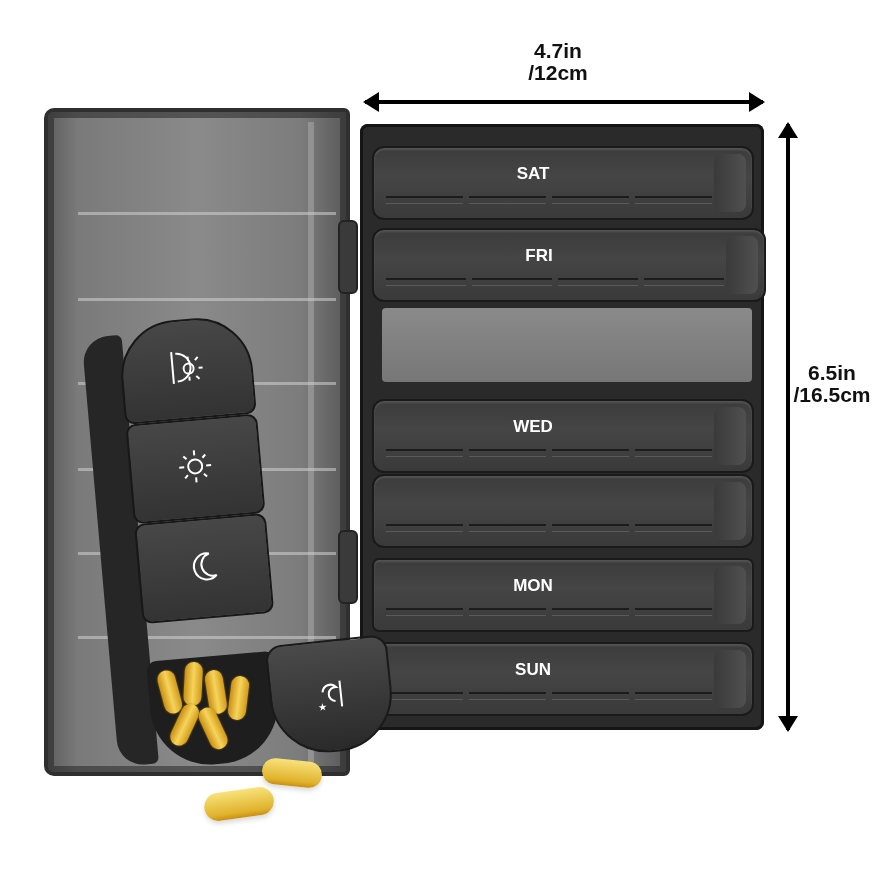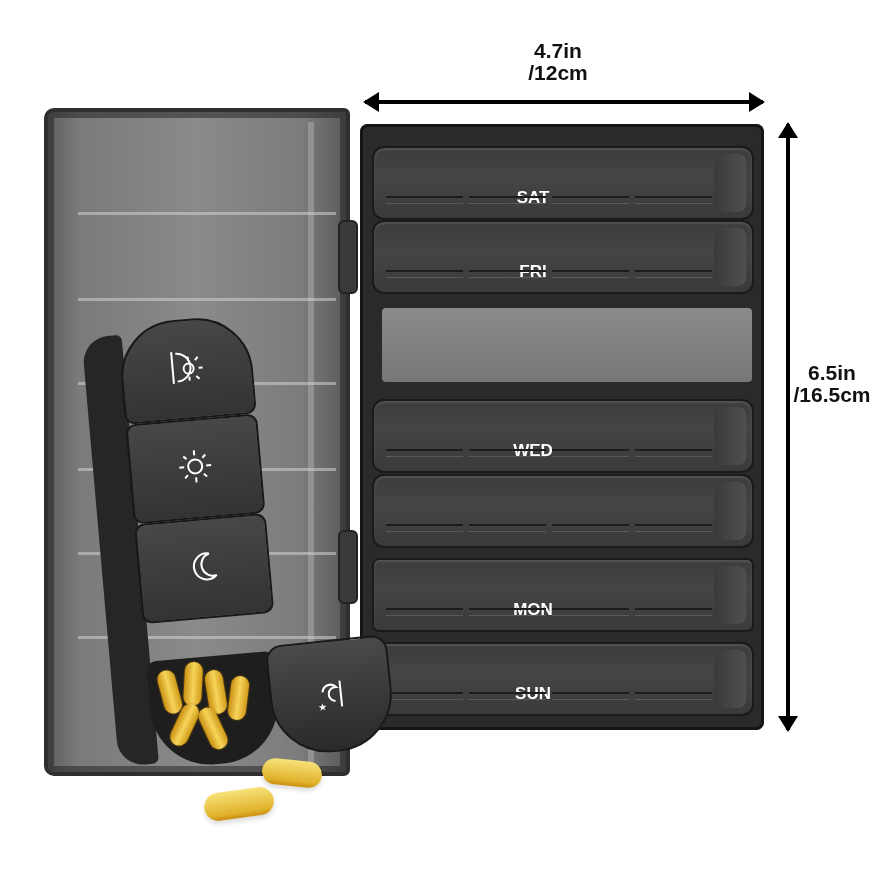--- a/index.html
+++ b/index.html
@@ -19,21 +19,21 @@
   .lid-line { position:absolute; left:30px; right:10px; height:3px; background:rgba(210,210,210,.55); }
   .lid-gloss { position:absolute; top:10px; bottom:10px; right:32px; width:6px; background:rgba(200,200,200,.35); }
 
   
   .hinge { position:absolute; width:16px; height:70px; background:#3a3a3a; border-radius:6px; border:2px solid #222; }
 
   
   .tray { position:absolute; left:360px; top:124px; width:404px; height:606px; background:#2a2a2a; border-radius:8px; box-shadow: inset 0 0 0 3px #151515; }
   .tray-empty { position:absolute; left:382px; top:308px; width:370px; height:74px; background:linear-gradient(180deg,#8a8a8a,#777); border-radius:4px; }
   .day { position:absolute; left:372px; width:378px; height:70px; background:linear-gradient(180deg,#3c3c3c 0%,#454545 40%,#3a3a3a 100%); border-radius:12px; border:2px solid #1a1a1a; box-shadow: inset 0 2px 2px rgba(255,255,255,.12); }
-  .day-label { position:absolute; left:0; right:60px; top:16px; text-align:center; color:#fff; font-weight:bold; font-size:17px;margin-top:24px; }
+  .day-label { position:absolute; left:0; right:60px; top:16px; text-align:center; color:#fff; font-weight:bold; font-size:17px; }
   .day-divs { position:absolute; left:12px; right:40px; bottom:14px; height:8px; display:flex; gap:6px; }
   .day-divs span { flex:1; border-top:2px solid #1c1c1c; border-bottom:1px solid #5a5a5a; }
   .day-cap { position:absolute; right:6px; top:6px; width:32px; bottom:6px; border-radius:8px; background:linear-gradient(90deg,#3a3a3a,#505050); }
 
   
   .pillbox { position:absolute; left:100px; top:320px; width:172px; height:450px; transform:rotate(-5deg); transform-origin:center; }
   .pb-slot { position:absolute; left:36px; width:128px; height:96px; background:linear-gradient(180deg,#474747,#333); border:2px solid #181818; border-radius:10px; }
   .pb-slot.top { border-radius:56px 56px 10px 10px; }
   .pb-side { position:absolute; left:0; top:10px; width:40px; height:430px; background:#262626; border-radius:26px 6px 6px 26px; }
   .pb-icon { position:absolute; left:50%; top:50%; transform:translate(-50%,-50%); color:#fff; font-size:30px; line-height:30px; }
@@ -78,21 +78,21 @@
 <div class="day" style="top:146px;">
   <div class="day-label">SAT</div>
   <div class="day-divs">
       <span></span>
       <span></span>
       <span></span>
       <span></span>
     </div>
   <div class="day-cap"></div>
 </div>
-<div class="day" style="top:220px;">
+<div class="day" style="top:228px;padding-left:12px;">
   <div class="day-label">FRI</div>
   <div class="day-divs">
       <span></span>
       <span></span>
       <span></span>
       <span></span>
     </div>
   <div class="day-cap"></div>
 </div>
 <div class="day" style="top:399px;">

